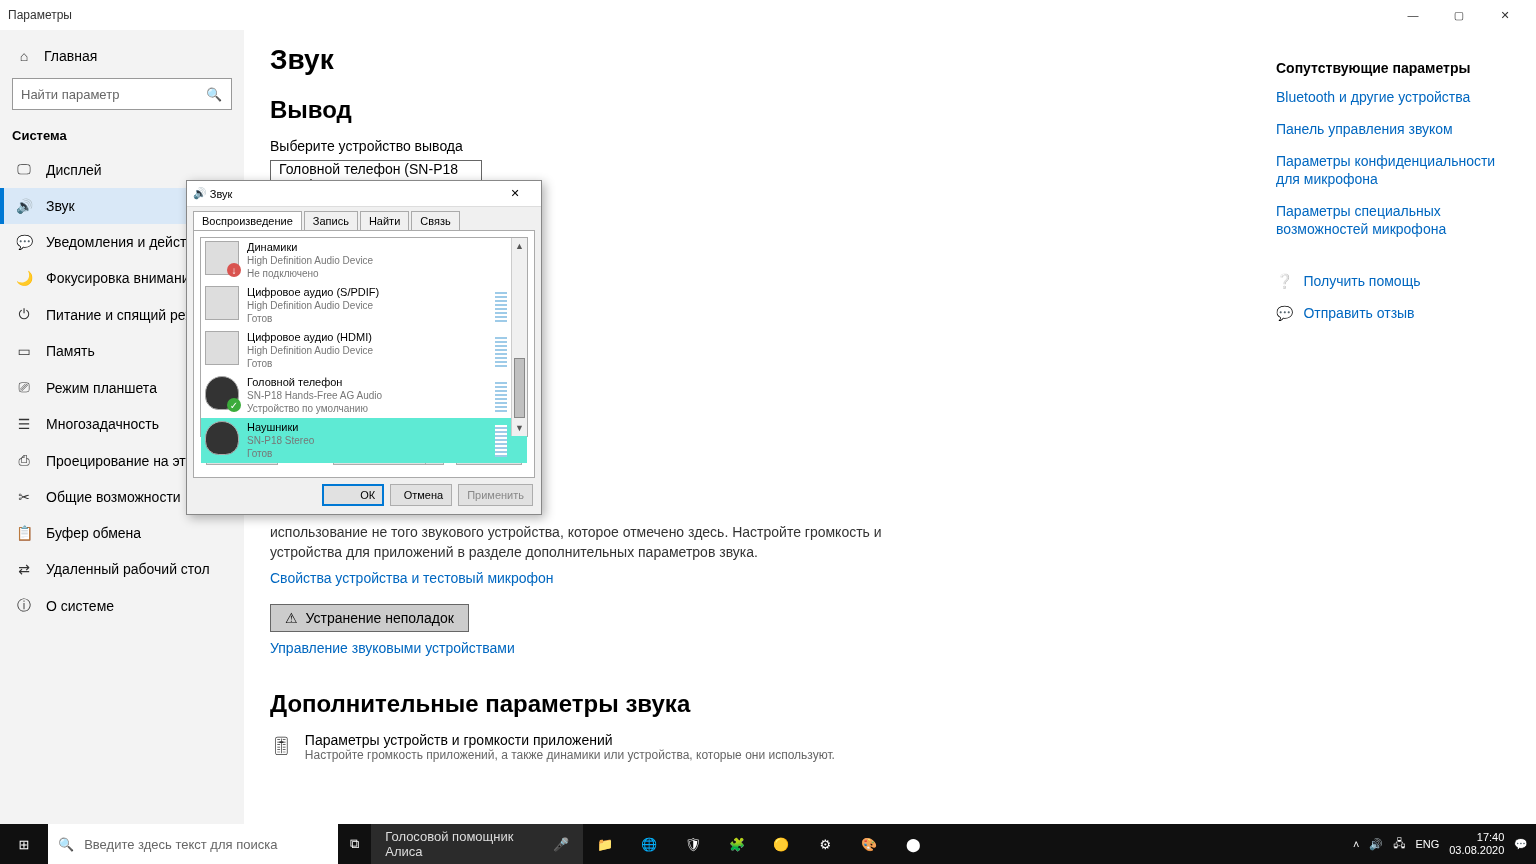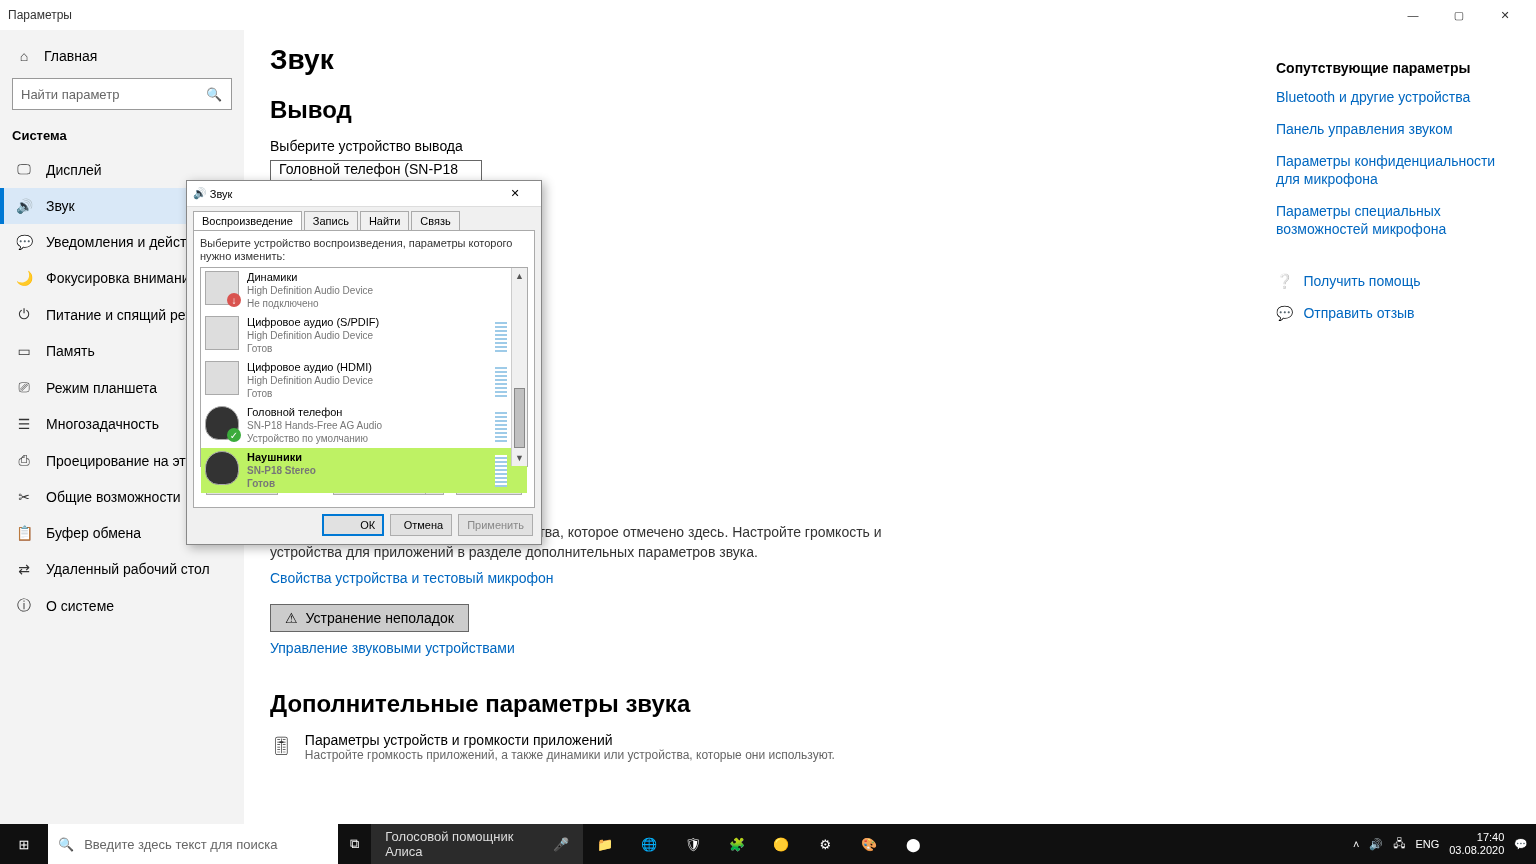--- a/index.html
+++ b/index.html
@@ -49,21 +49,21 @@
 .tab{ padding:3px 8px; border:1px solid #aaa; border-bottom:none; background:#f0f0f0; font-size:11px;}
 .tab.active{ background:#fff;}
 .tab-body{ background:#fff; margin:0 6px; border:1px solid #aaa; padding:6px;}
 .tab-body .hint{ font-size:11px; color:#333; margin-bottom:4px; line-height:13px;}
 .dev-list{ border:1px solid #aaa; height:200px; position:relative; background:#fff;}
 .dev-list .scroll{position:absolute; right:0; top:0; bottom:0; width:16px; background:#f0f0f0; border-left:1px solid #ccc;}
 .dev-list .scroll .thumb{position:absolute; left:2px; right:2px; top:120px; height:60px; background:#c0c0c0; border:1px solid #888;}
 .dev-list .scroll .arr{position:absolute; left:0; right:0; height:16px; display:flex; align-items:center; justify-content:center; font-size:9px; color:#555;}
 .dev-list .scroll .arr.up{top:0;} .dev-list .scroll .arr.dn{bottom:0;}
 .dev{ display:flex; gap:8px; padding:3px 20px 3px 4px; align-items:flex-start;}
-.dev.selected{ background:#bef264;font-weight:bold;}
+.dev.selected{ background:#5eead4;}
 .dev .dicon{ width:34px; height:34px; background:#ddd; border:1px solid #aaa; flex-shrink:0; position:relative;}
 .dev .dicon.hp{ border-radius:50% 50% 40% 40%; background:#333;}
 .dev .dicon .badge{position:absolute; right:-3px; bottom:-3px; width:14px; height:14px; border-radius:50%; font-size:10px; display:flex; align-items:center; justify-content:center; color:#fff;}
 .dev .badge.down{background:#d9534f;} .dev .badge.ok{background:#3bab3b;}
 .dev .txt{line-height:13px;}
 .dev .txt .name{color:#000; font-size:11px;}
 .dev .txt .sub{color:#777; font-size:10px;}
 .dev .meter{margin-left:auto; width:12px; height:32px; background:repeating-linear-gradient(to top,#9ecbe8 0,#9ecbe8 2px,#fff 2px,#fff 4px); align-self:center;}
 .dlg-btns{ display:flex; gap:6px; padding:6px; justify-content:flex-start;}
 .dlg-btns.bottom{ justify-content:flex-end; background:#f0f0f0; padding:6px 8px 8px 8px;}
@@ -225,21 +225,20 @@
     <span>Звук</span>
     <span class="close">✕</span>
   </div>
   <div class="tabs" id="dlg-tabs">
       <div class="tab active">Воспроизведение</div>
       <div class="tab">Запись</div>
       <div class="tab">Найти</div>
       <div class="tab">Связь</div>
     </div>
   <div class="tab-body">
-    <div class="hint">Выберите устройство воспроизведения, параметры которого нужно изменить:</div>
     <div class="dev-list">
       <div id="devs">
           <div class="dev">
             <div class="dicon">
               <span class="badge down">↓</span>
             </div>
             <div class="txt">
               <div class="name">Динамики</div>
               <div class="sub">High Definition Audio Device</div>
               <div class="sub">Не подключено</div>

